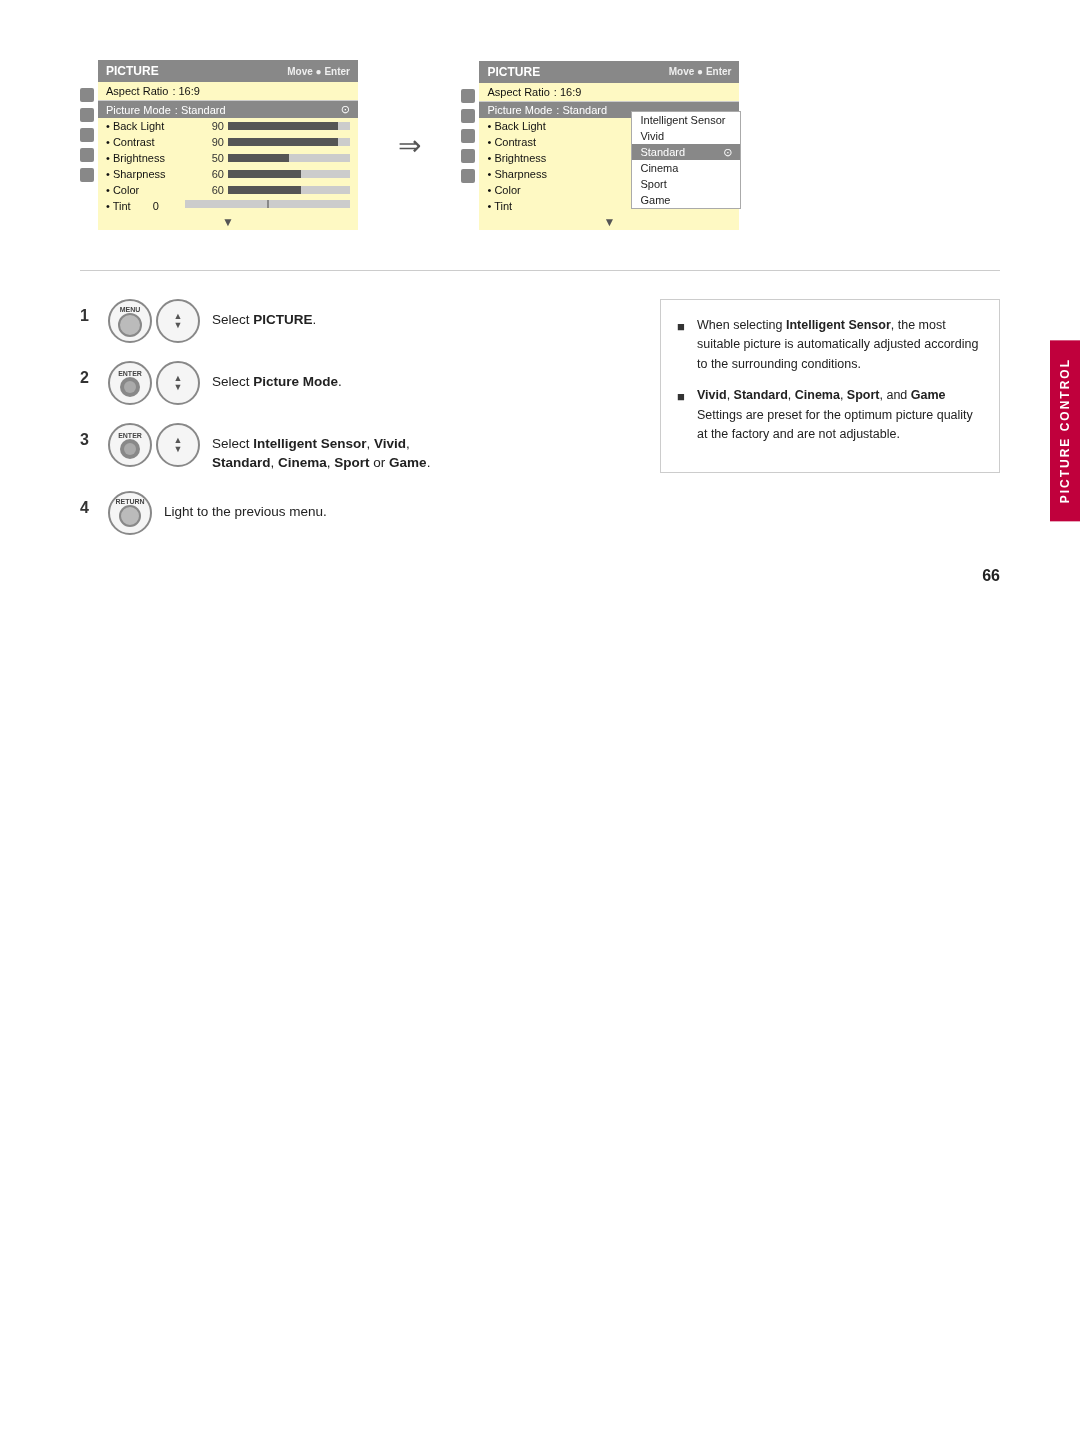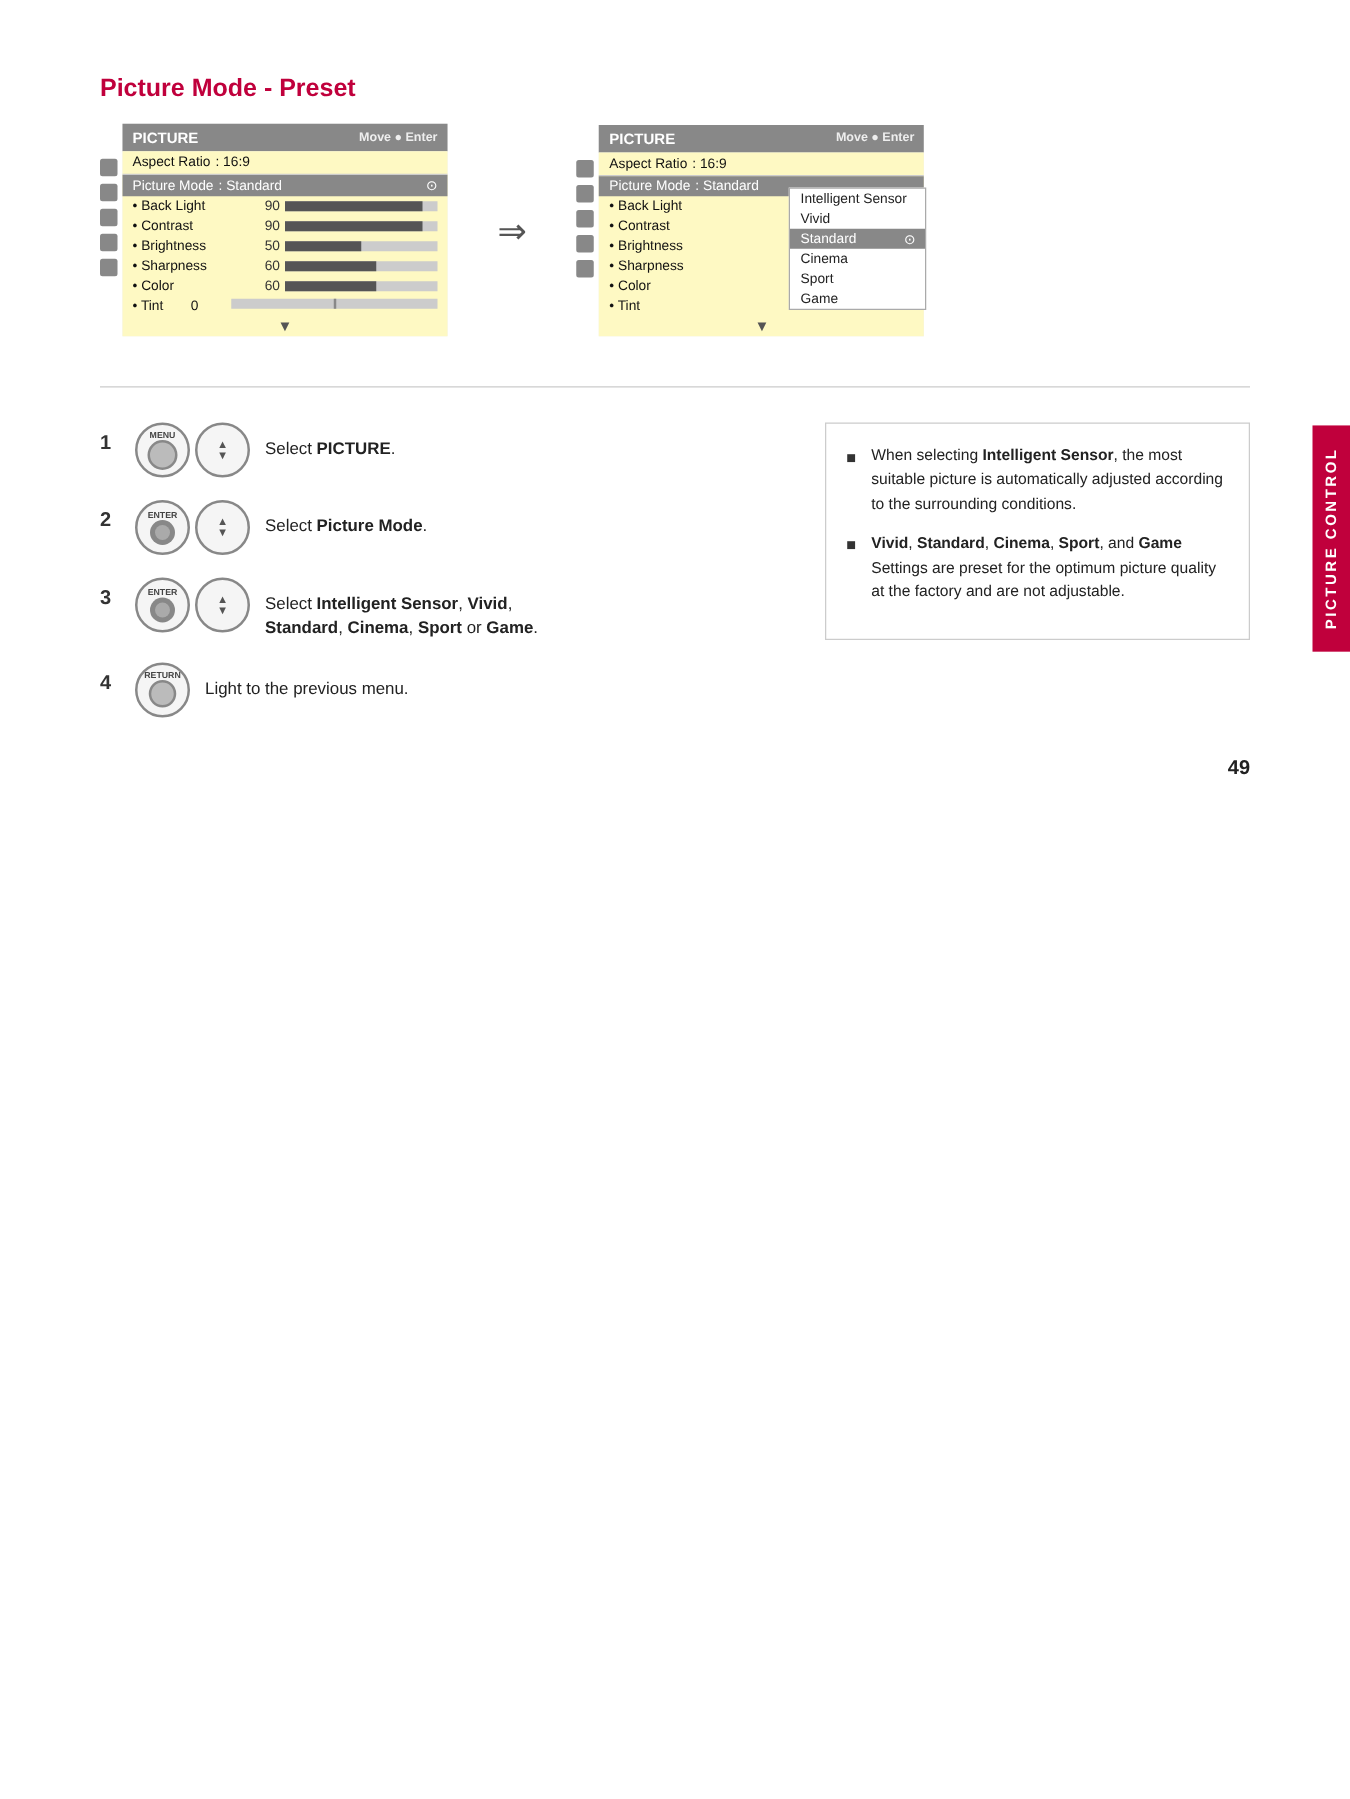--- a/index.html
+++ b/index.html
@@ -360,21 +360,20 @@
       border-radius: 50%;
       background: #aaa;
     }
   </style>
 </head>
 <body>
 
 <div class="page-container">
 
 
-  <h2 class="sub-title">Picture Mode - Preset</h2>
 
 
   <div class="screens-row">
 
     <div style="display:flex;gap:0;">
       <div class="left-icon-col">
         <div style="width:14px;height:14px;background:#888;border-radius:2px;"></div>
         <div style="width:14px;height:14px;background:#888;border-radius:2px;"></div>
         <div style="width:14px;height:14px;background:#888;border-radius:2px;"></div>
         <div style="width:14px;height:14px;background:#888;border-radius:2px;"></div>
@@ -575,15 +574,15 @@
       </div>
       <div class="note-item">
         <span class="note-bullet">■</span>
         <span class="note-text"><strong>Vivid</strong>, <strong>Standard</strong>, <strong>Cinema</strong>, <strong>Sport</strong>, and <strong>Game</strong>&nbsp; Settings are preset for the optimum picture quality at the factory and are not adjustable.</span>
       </div>
     </div>
   </div>
 
   <div class="side-tab">PICTURE CONTROL</div>
 
-  <div class="page-number">49</div>
+  <div class="page-number">66</div>
 
 </div>
 
 </body></html>

